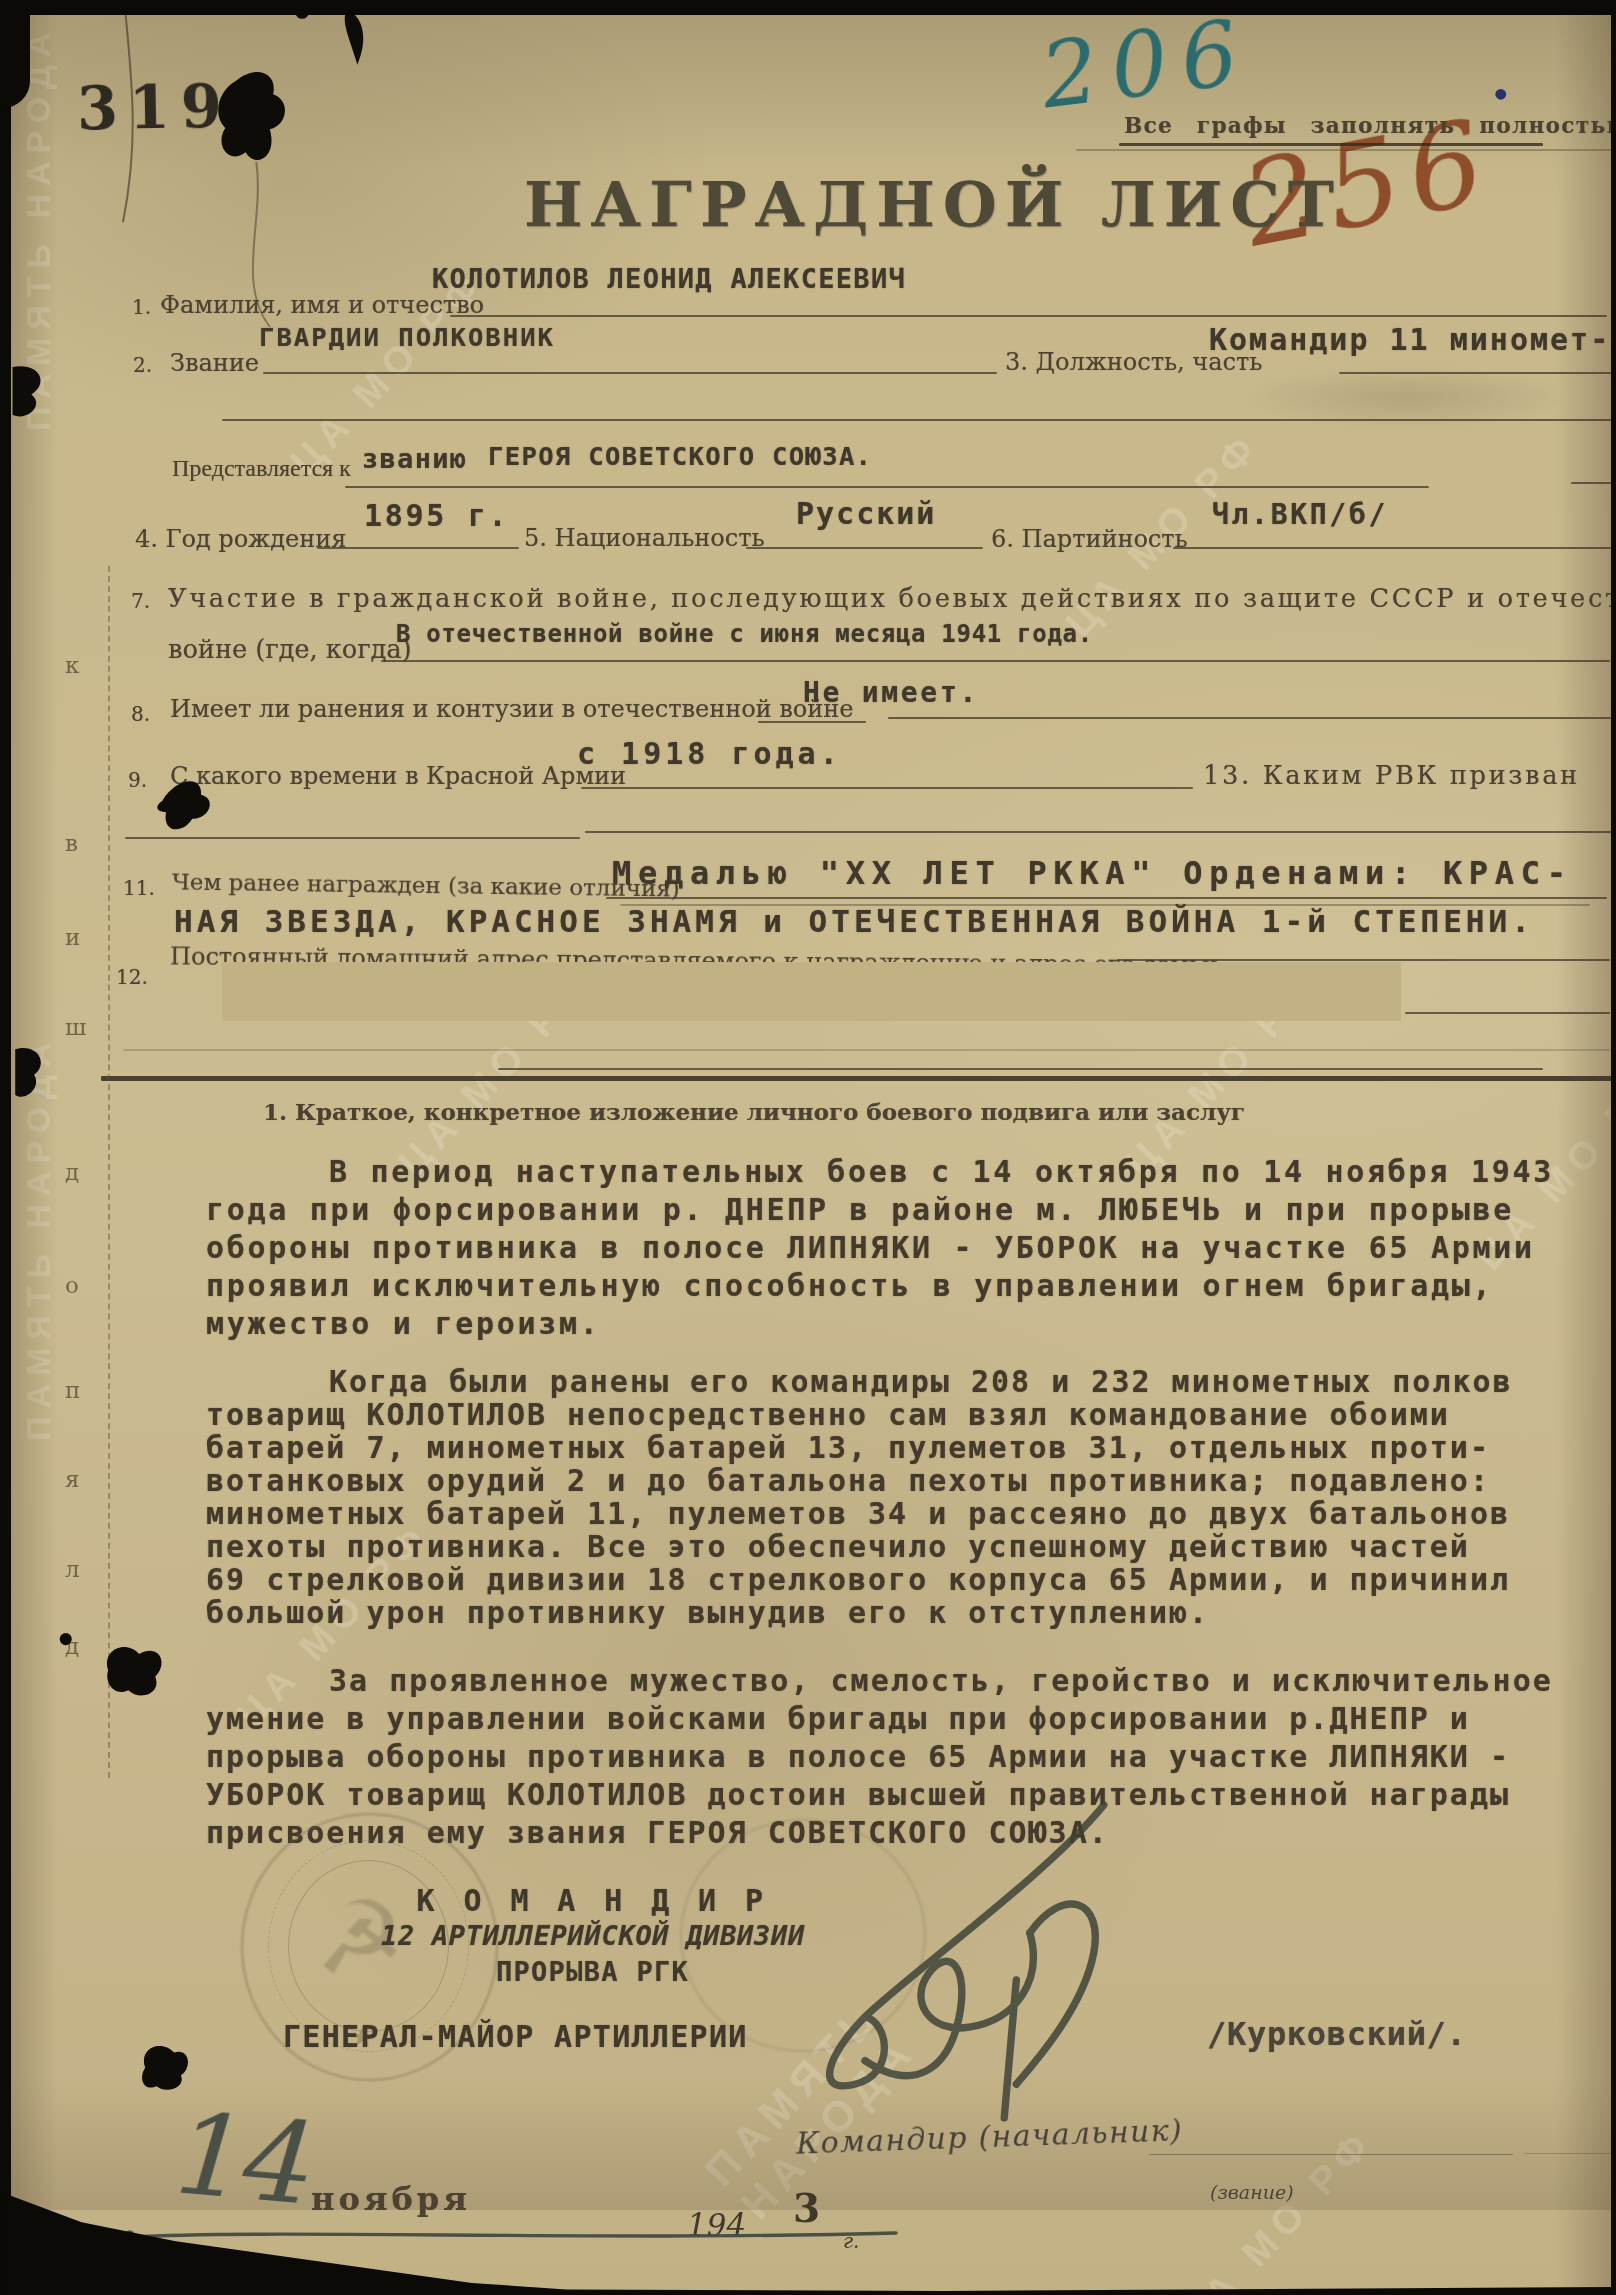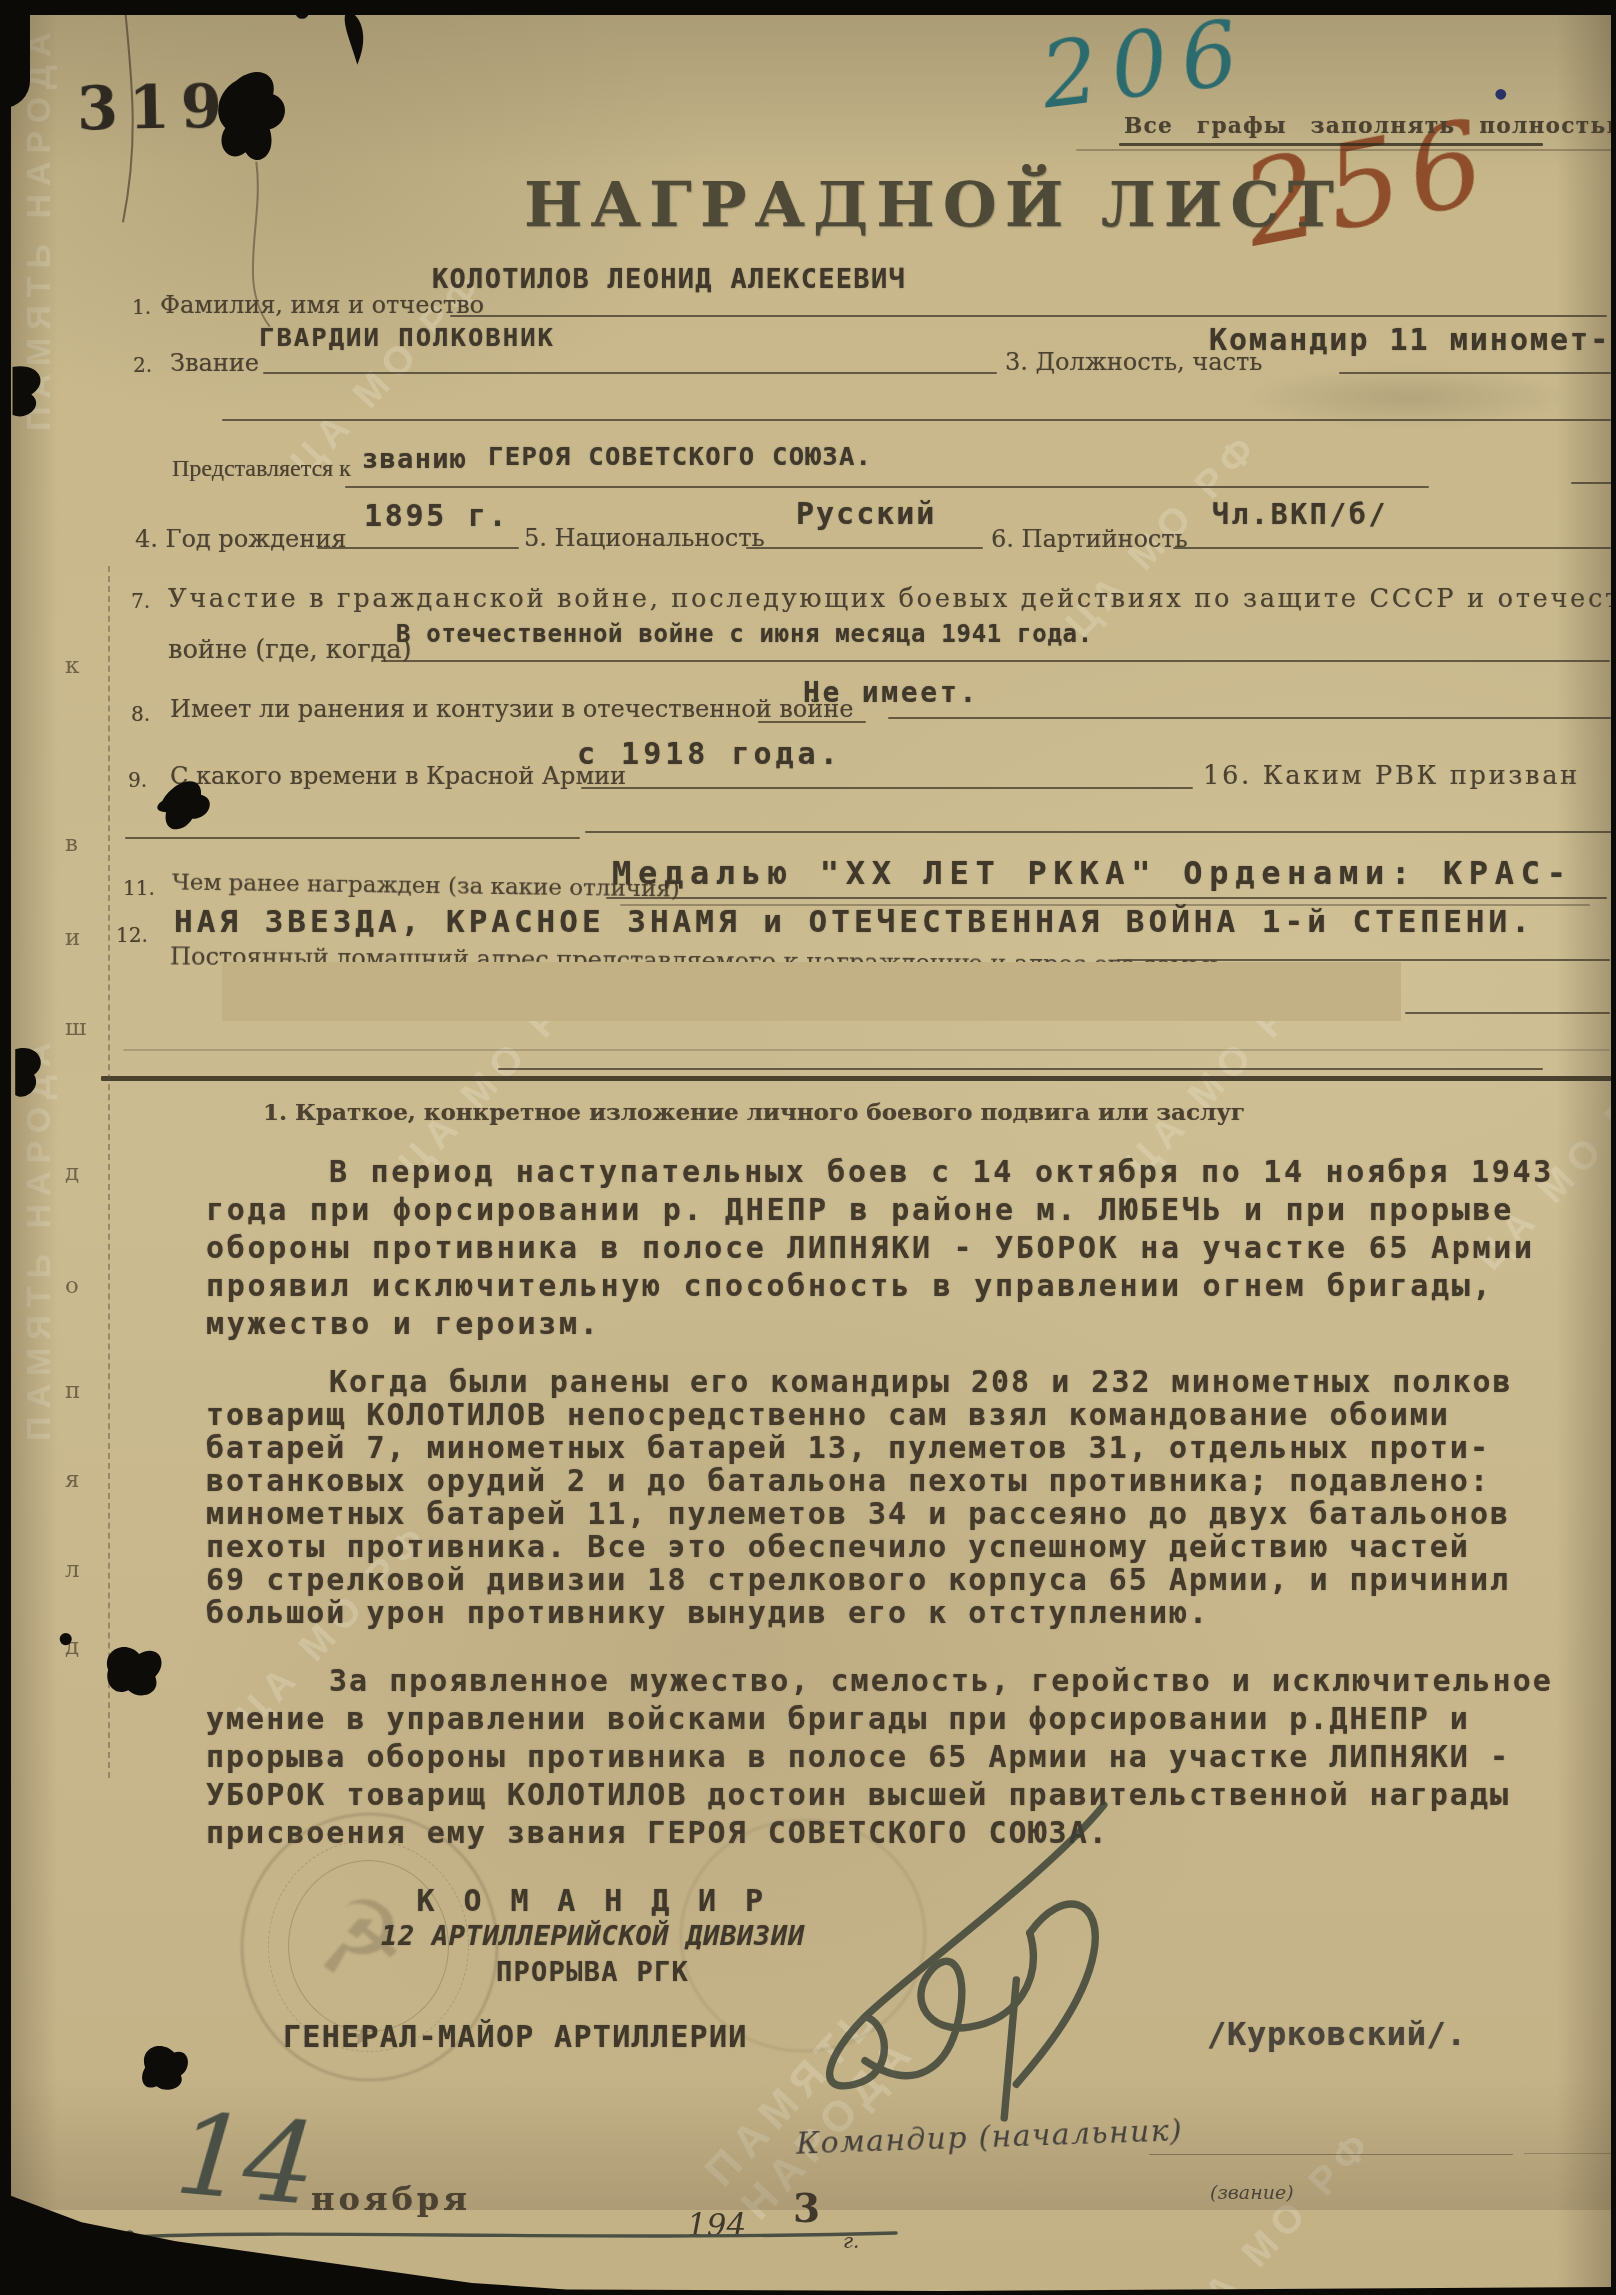--- a/index.html
+++ b/index.html
@@ -109,32 +109,32 @@
   <span class="lbl" style="left:131px;top:702px;font-size:20px;">8.</span>
   <div class="lbl" style="left:170px;top:695px;font-size:24px;">Имеет ли ранения и контузии в отечественной войне</div>
   <div class="typed" style="left:803px;top:676px;font-size:28px;letter-spacing:2.7px;">Не имеет.</div>
   <div class="rule" style="left:758px;top:721px;width:108px;"></div>
   <div class="rule" style="left:888px;top:717px;width:723px;"></div>
 
   <div class="typed" style="left:577px;top:736px;font-size:30px;letter-spacing:4px;">с 1918 года.</div>
   <span class="lbl" style="left:128px;top:768px;font-size:20px;">9.</span>
   <div class="lbl" style="left:170px;top:762px;font-size:24px;">С какого времени в Красной Армии</div>
   <div class="rule" style="left:581px;top:787px;width:612px;"></div>
-  <div class="lbl" style="left:1203px;top:760px;font-size:25.6px;letter-spacing:2.7px;">16. Каким РВК призван</div>
+  <div class="lbl" style="left:1203px;top:760px;font-size:25.6px;letter-spacing:2.7px;">13. Каким РВК призван</div>
   <div class="rule" style="left:125px;top:837px;width:455px;"></div>
   <div class="rule" style="left:585px;top:831px;width:1027px;"></div>
 
   <span class="lbl" style="left:123px;top:876px;font-size:20px;">11.</span>
   <div class="lbl" style="left:172px;top:872px;font-size:23px;transform:rotate(.8deg);">Чем ранее награжден (за какие отличия)</div>
   <div class="typed" style="left:612px;top:854px;font-size:32px;letter-spacing:6.7px;">Медалью "XX ЛЕТ РККА" Орденами: КРАС-</div>
   <div class="rule" style="left:606px;top:897px;width:1001px;"></div>
   <div class="rule" style="left:620px;top:904px;width:970px;opacity:.5;"></div>
   <div class="typed" style="left:174px;top:903px;font-size:31px;letter-spacing:4px;">НАЯ ЗВЕЗДА, КРАСНОЕ ЗНАМЯ и ОТЕЧЕСТВЕННАЯ ВОЙНА 1-й СТЕПЕНИ.</div>
 
-  <span class="lbl" style="left:116px;top:923px;font-size:20px;">12.</span>
+  <span class="lbl" style="left:116px;top:965px;font-size:20px;">12.</span>
   <div class="lbl" style="left:170px;top:947px;font-size:24px;transform:rotate(.5deg);">Постоянный домашний адрес представляемого к награждению и адрес его семьи</div>
   <div class="rule" style="left:1117px;top:959px;width:493px;"></div>
   <div class="abs" style="left:222px;top:962px;width:1179px;height:59px;background:#c2b184;"></div>
   <div class="rule" style="left:1405px;top:1012px;width:205px;"></div>
   <div class="rule" style="left:123px;top:1049px;width:1487px;opacity:.3;"></div>
 
   <div class="rule" style="left:498px;top:1068px;width:1045px;height:2px;"></div>
   <div class="rule" style="left:101px;top:1076px;width:1512px;height:4.7px;background:rgba(52,43,30,.85);"></div>
   <div class="lbl" style="left:263px;top:1098px;font-size:23px;font-weight:700;">1. Краткое, конкретное изложение личного боевого подвига или заслуг</div>
 

